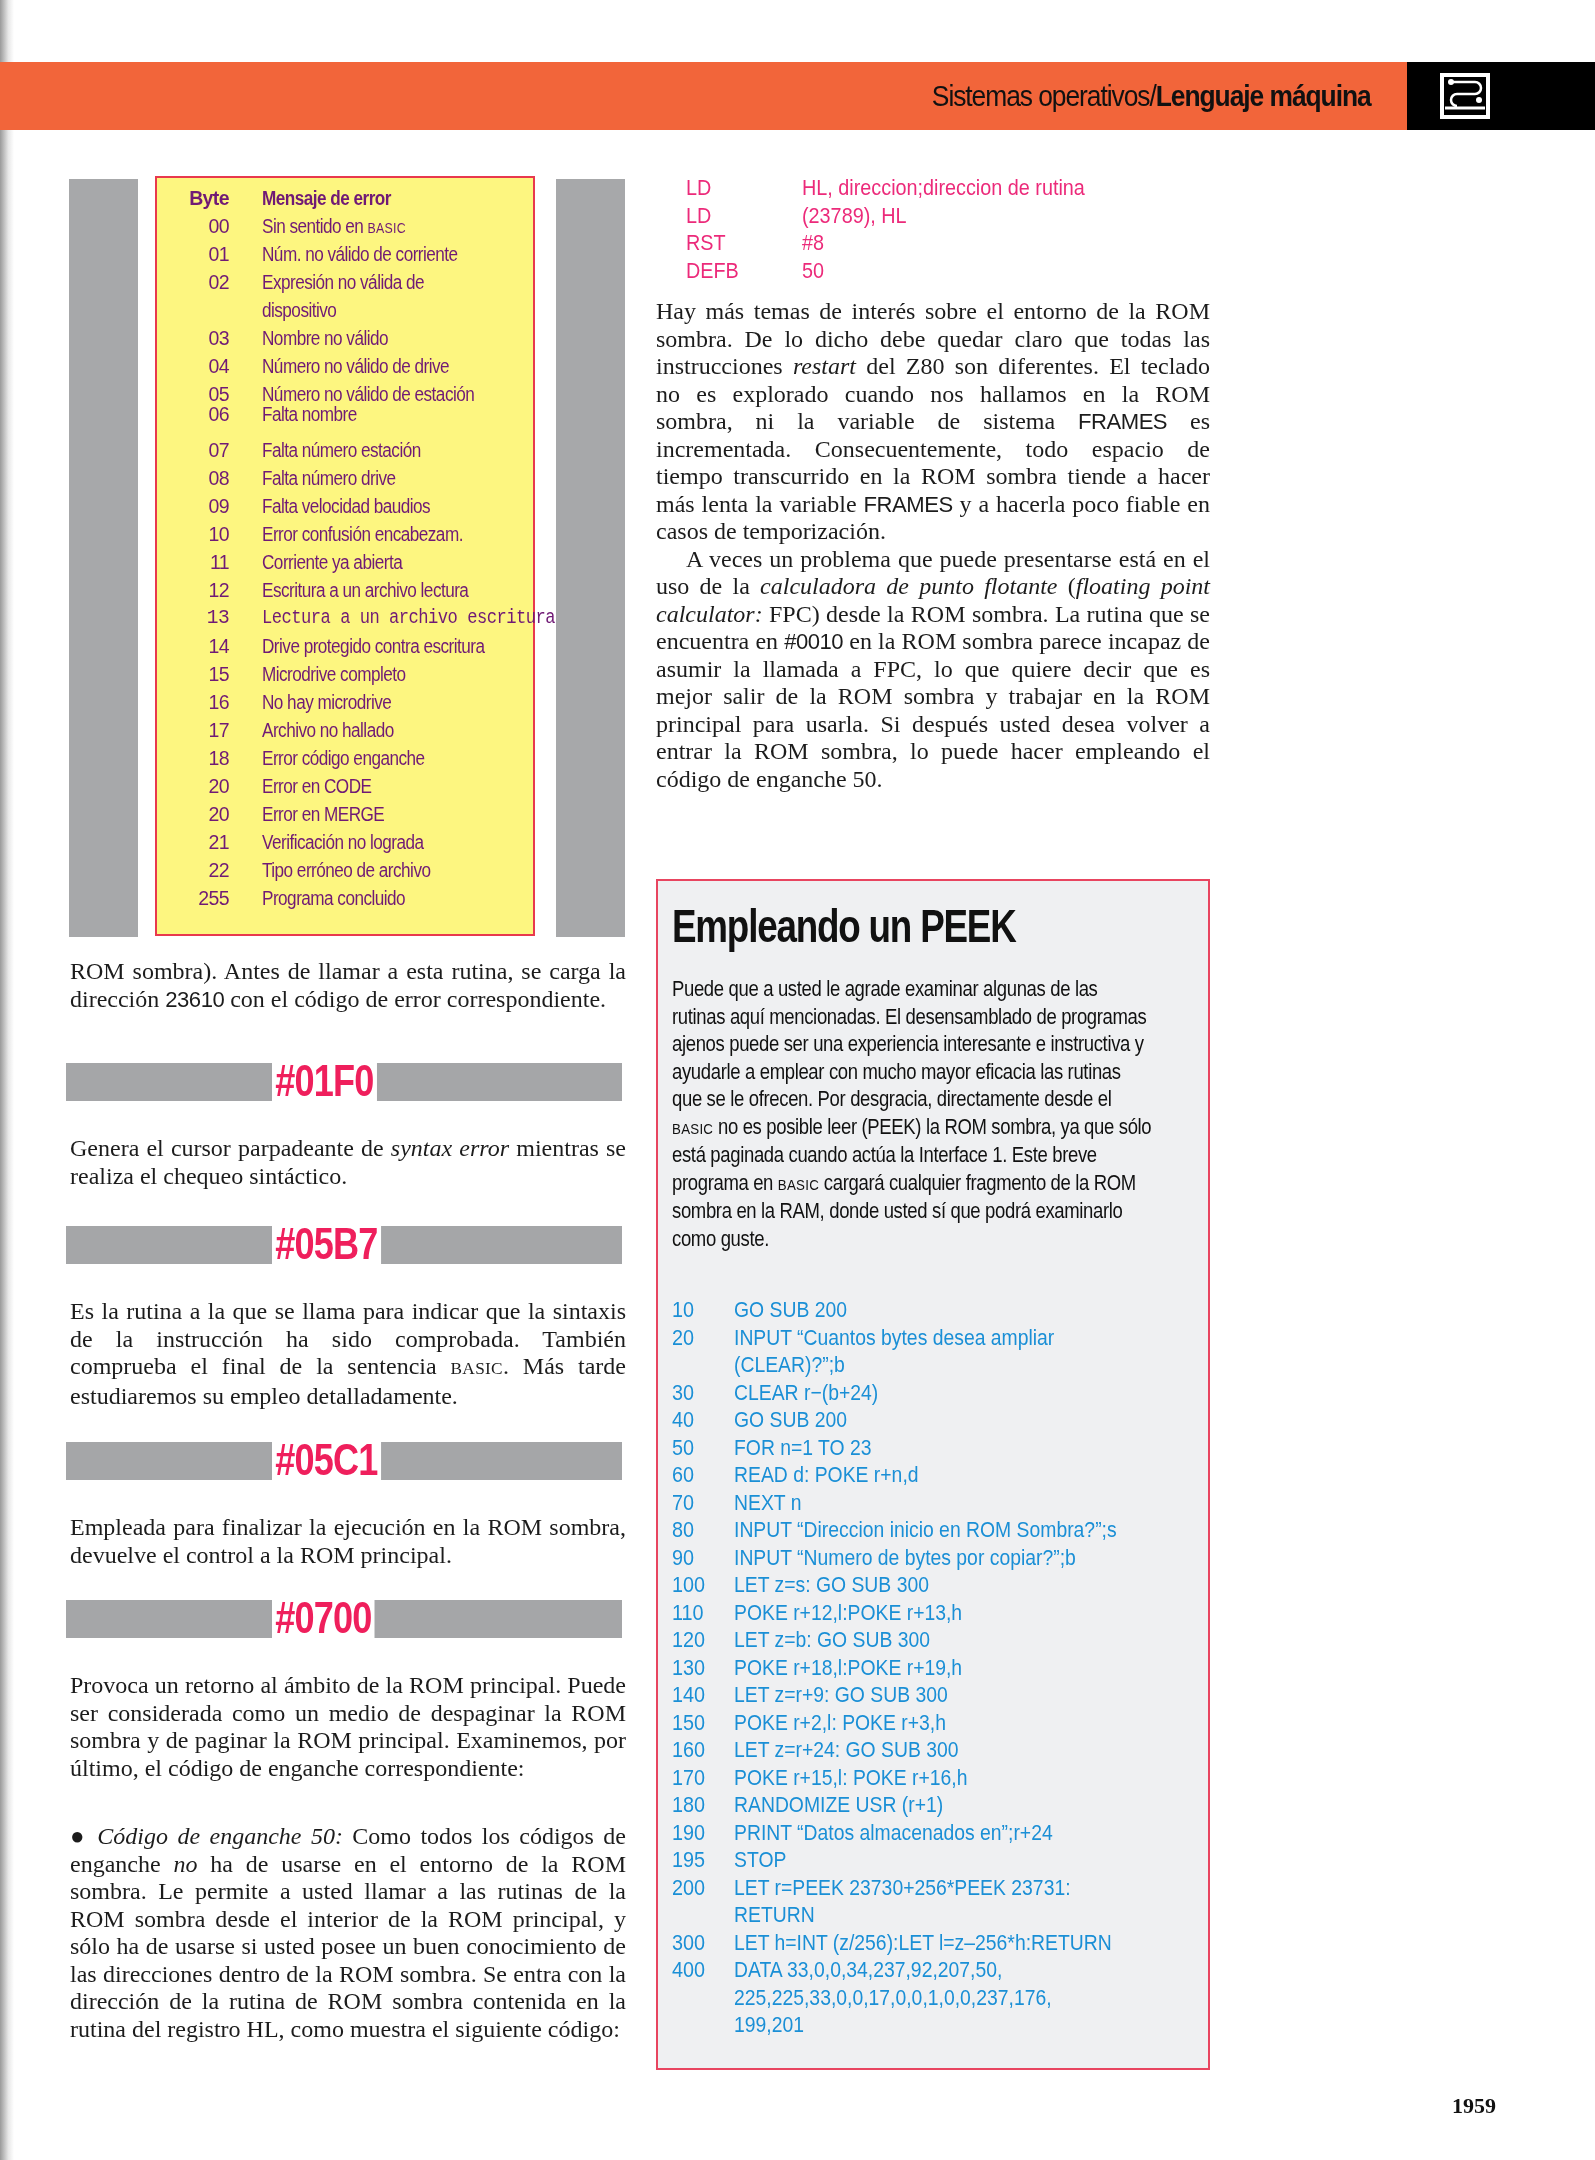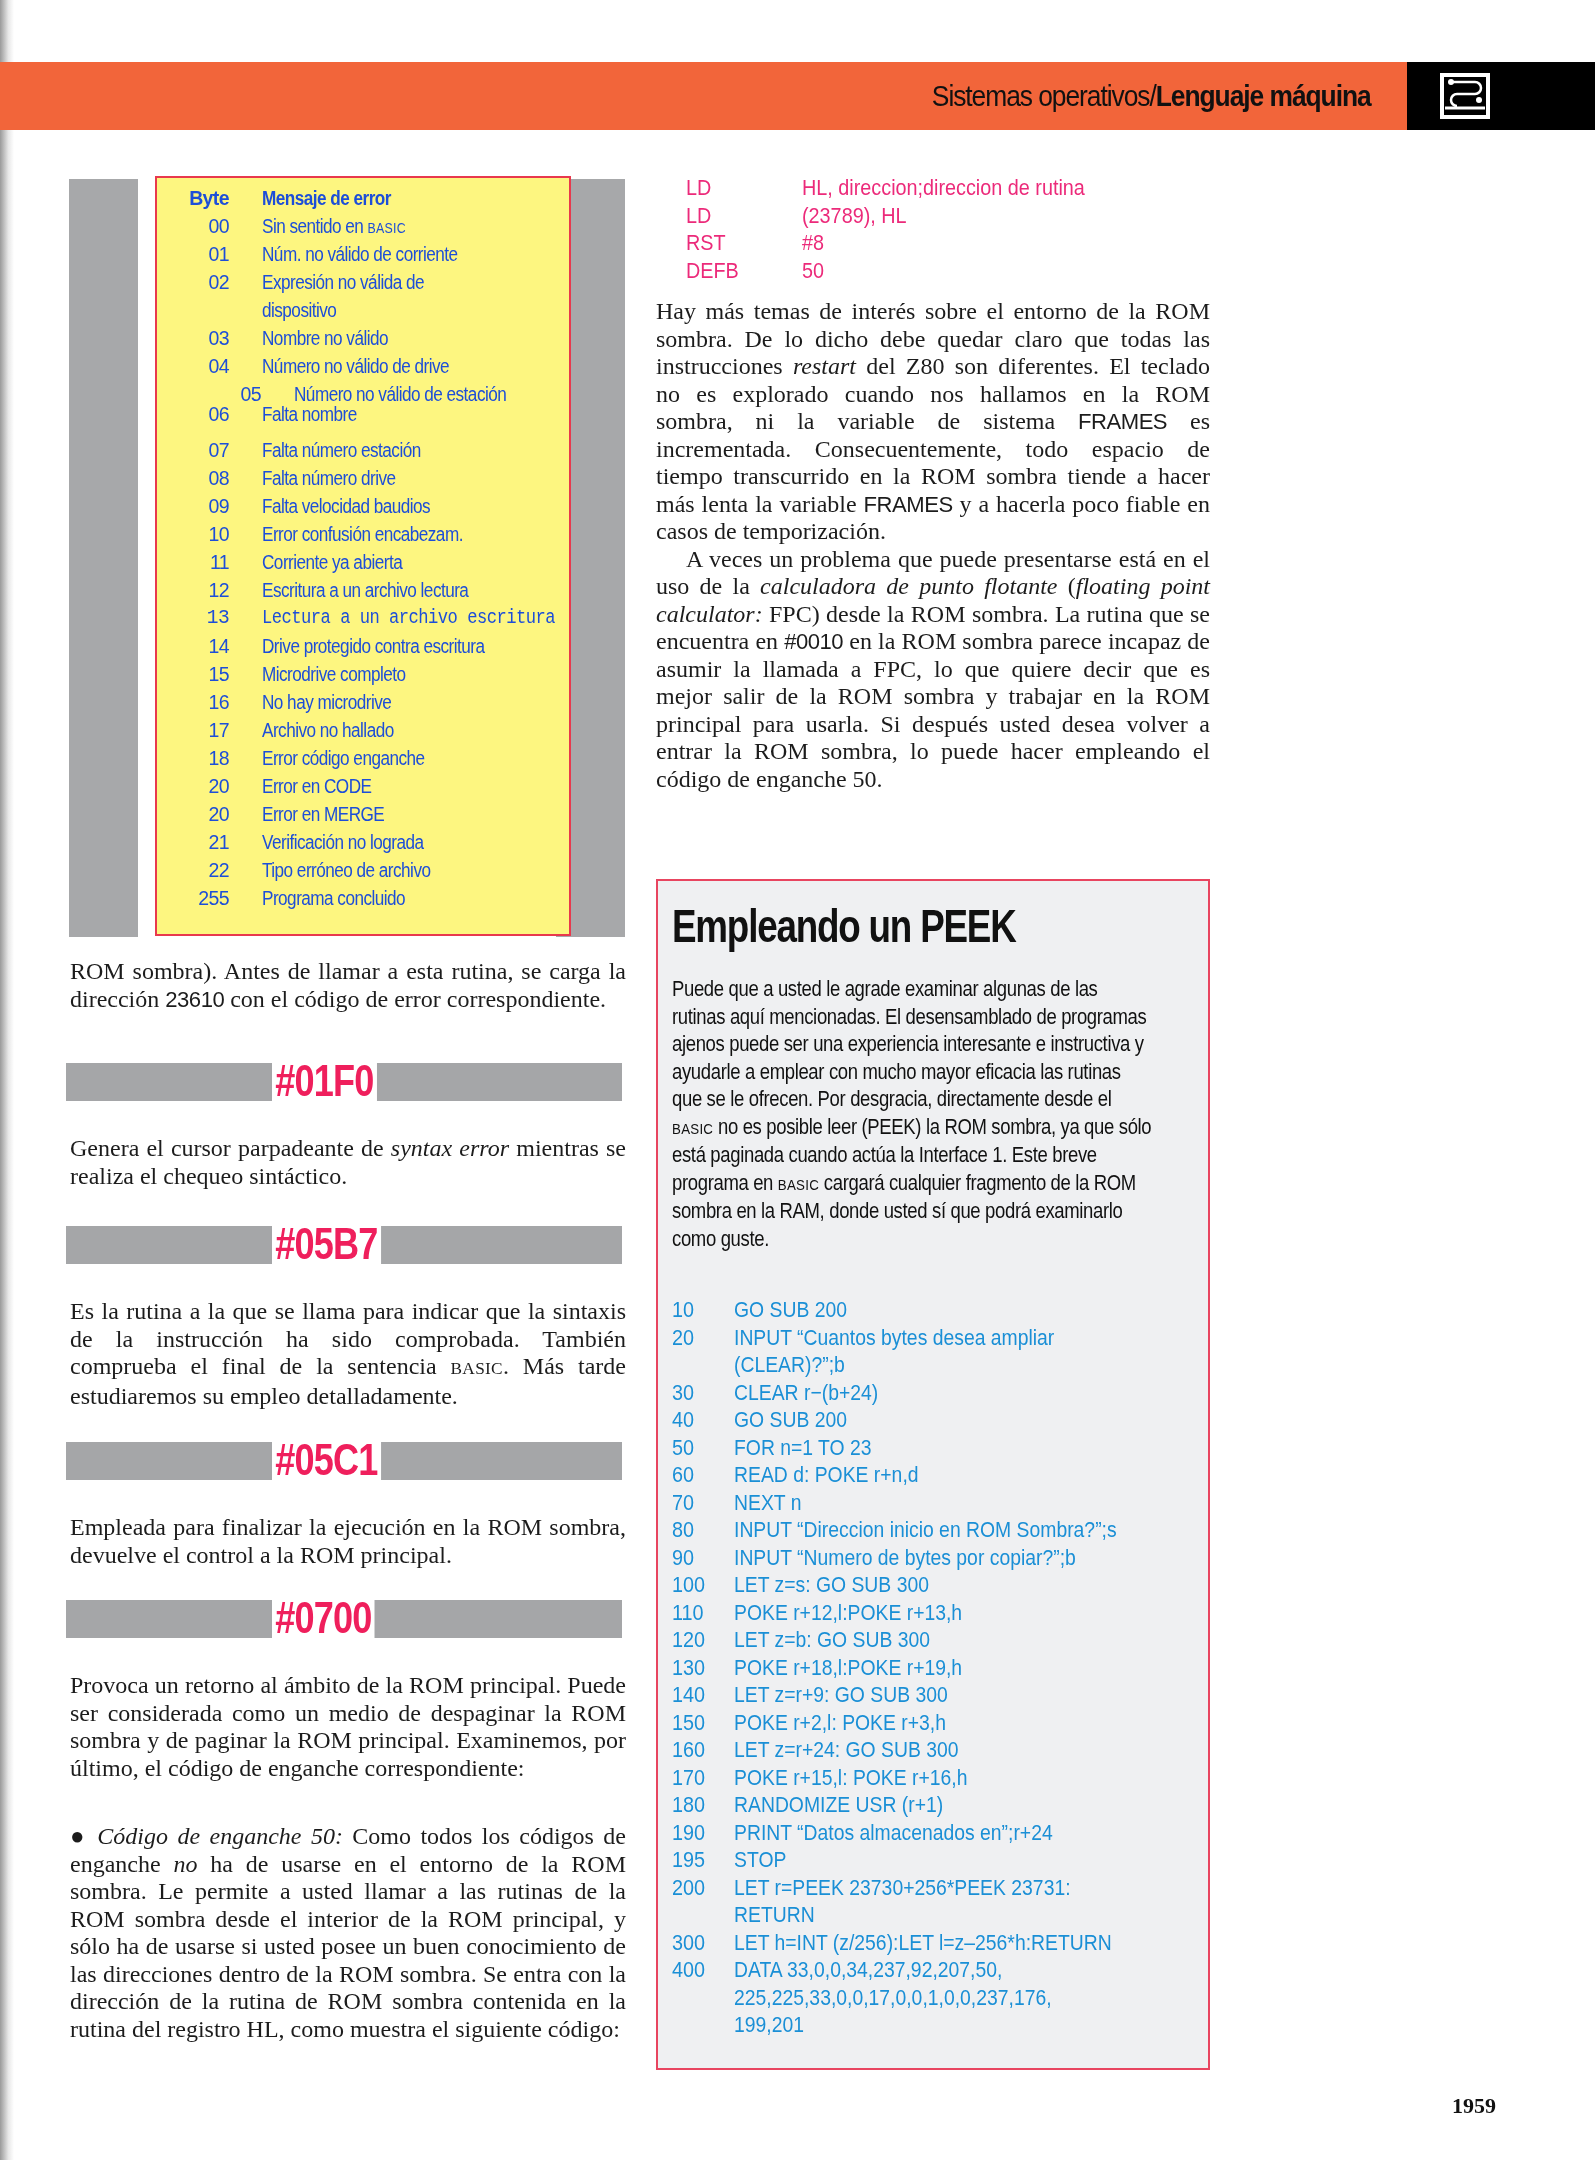--- a/index.html
+++ b/index.html
@@ -5,21 +5,21 @@
   html,body{margin:0;padding:0;background:#fff;}
   body{width:1595px;height:2160px;position:relative;overflow:hidden;font-family:"Liberation Serif",serif;color:#222;}
   .spine{position:absolute;left:0;top:0;width:14px;height:2160px;background:linear-gradient(90deg,#9a9a9a,#e8e8e8 60%,#fff);}
   .header-bar{position:absolute;left:0;top:62px;width:1407px;height:68px;background:#f2653a;}
   .header-title{position:absolute;right:224px;top:62px;height:68px;line-height:68px;font-family:"Liberation Sans",sans-serif;font-size:30px;color:#111;letter-spacing:-1.2px;transform:scaleX(0.88);transform-origin:right center;white-space:nowrap;}
   .header-title b{font-weight:900;}
   .header-icon-box{position:absolute;left:1407px;top:62px;width:188px;height:68px;background:#000;}
   .header-icon{position:absolute;left:32px;top:10px;}
   
   .gray-col{position:absolute;background:#a7a8aa;}
-  .err-table{position:absolute;left:155px;top:176px;width:416px;height:760px;background:#fdf680;border:2px solid #e8394d;box-sizing:border-box;font-family:"Liberation Sans",sans-serif;font-size:19.5px;color:#1d4ed8;}
+  .err-table{position:absolute;left:155px;top:176px;width:380px;height:760px;background:#fdf680;border:2px solid #e8394d;box-sizing:border-box;font-family:"Liberation Sans",sans-serif;font-size:19.5px;color:#701a75;}
   .err-table .hdr{position:absolute;top:8px;left:0;right:0;font-weight:bold;}
   .err-row{position:absolute;left:0;right:0;height:28px;line-height:28px;letter-spacing:-0.6px;}
   .err-code{position:absolute;left:0;width:72px;text-align:right;}
   .err-msg{position:absolute;left:105px;white-space:nowrap;transform:scaleX(0.88);transform-origin:left center;}
   .hdr .err-code,.hdr .err-msg{font-weight:bold;}
   .small-caps{font-size:0.72em;letter-spacing:0.3px;}
   .body-text{position:absolute;font-size:24px;line-height:27.5px;text-align:justify;color:#1c1c1c;}
   .body-text p{margin:0;}
   .body-text .indent{text-indent:30px;}
   .sans{font-family:"Liberation Sans",sans-serif;font-size:0.92em;letter-spacing:-0.5px;}
@@ -83,21 +83,21 @@
         <span class="err-msg">dispositivo</span>
       </div>
       <div class="err-row" style="top: 146px;">
         <span class="err-code">03</span>
         <span class="err-msg"><span>Nombre no válido</span></span>
       </div>
       <div class="err-row" style="top: 174px;">
         <span class="err-code">04</span>
         <span class="err-msg"><span>Número no válido de drive</span></span>
       </div>
-      <div class="err-row" style="top: 202px; margin-left: 32px;">
+      <div class="err-row" style="top: 202px;">
         <span class="err-code">05</span>
         <span class="err-msg"><span>Número no válido de estación</span></span>
       </div>
       <div class="err-row" style="top: 222px;">
         <span class="err-code">06</span>
         <span class="err-msg"><span>Falta nombre</span></span>
       </div>
       <div class="err-row" style="top: 258px;">
         <span class="err-code">07</span>
         <span class="err-msg"><span>Falta número estación</span></span>

